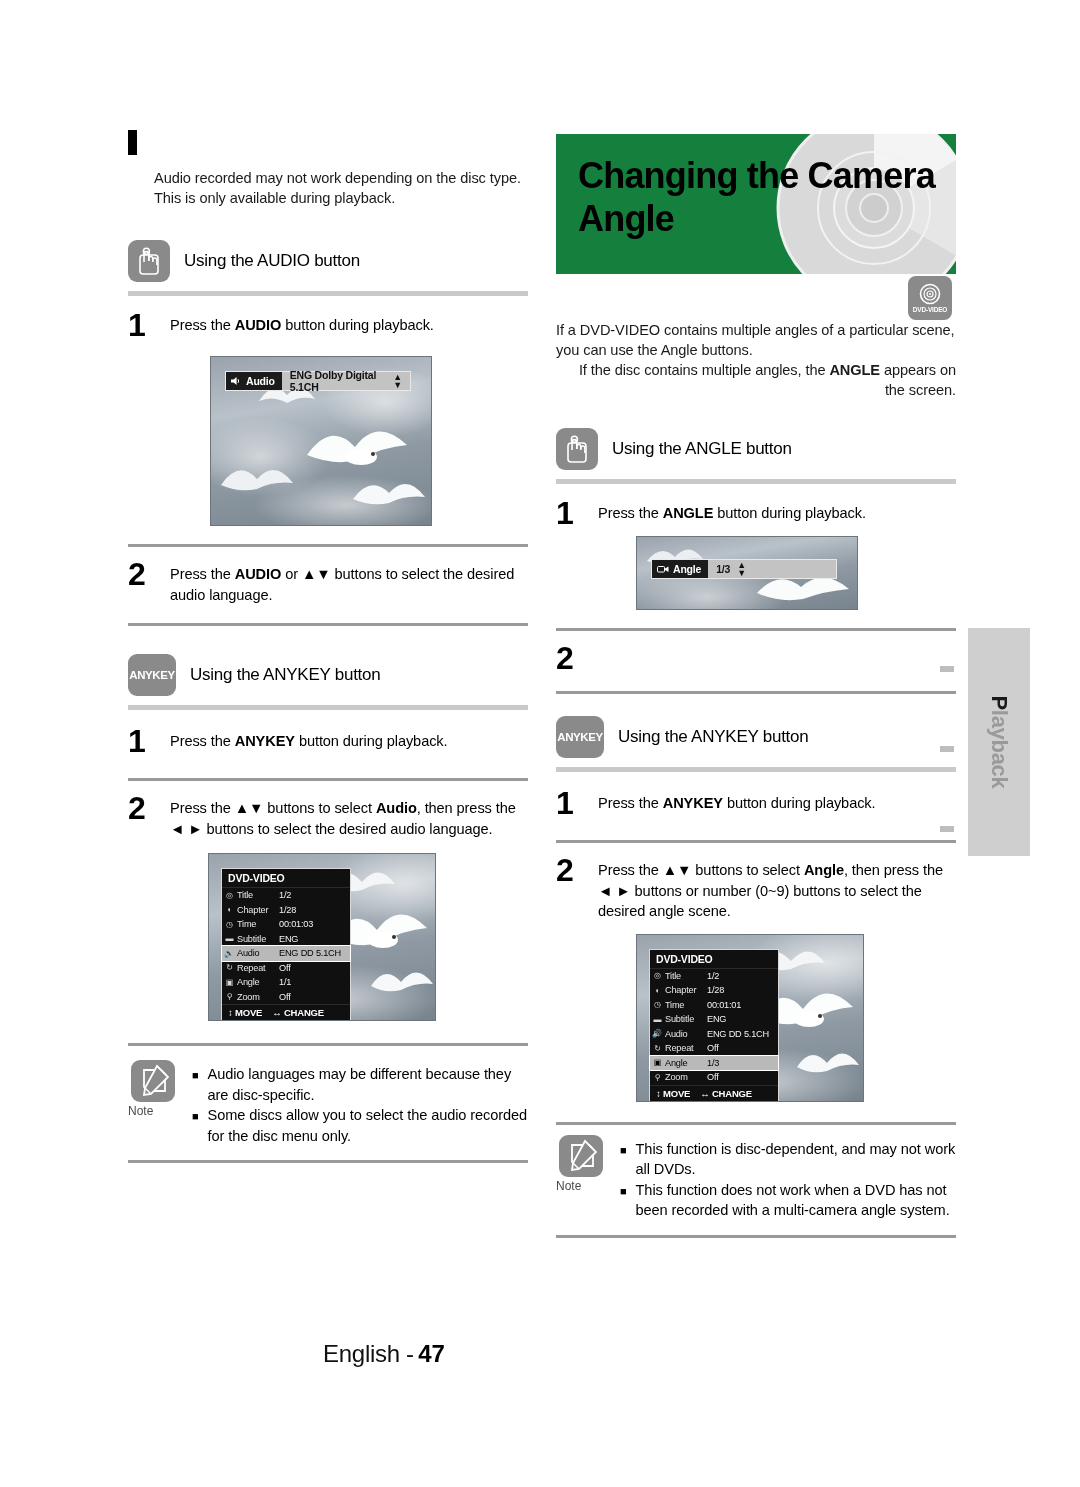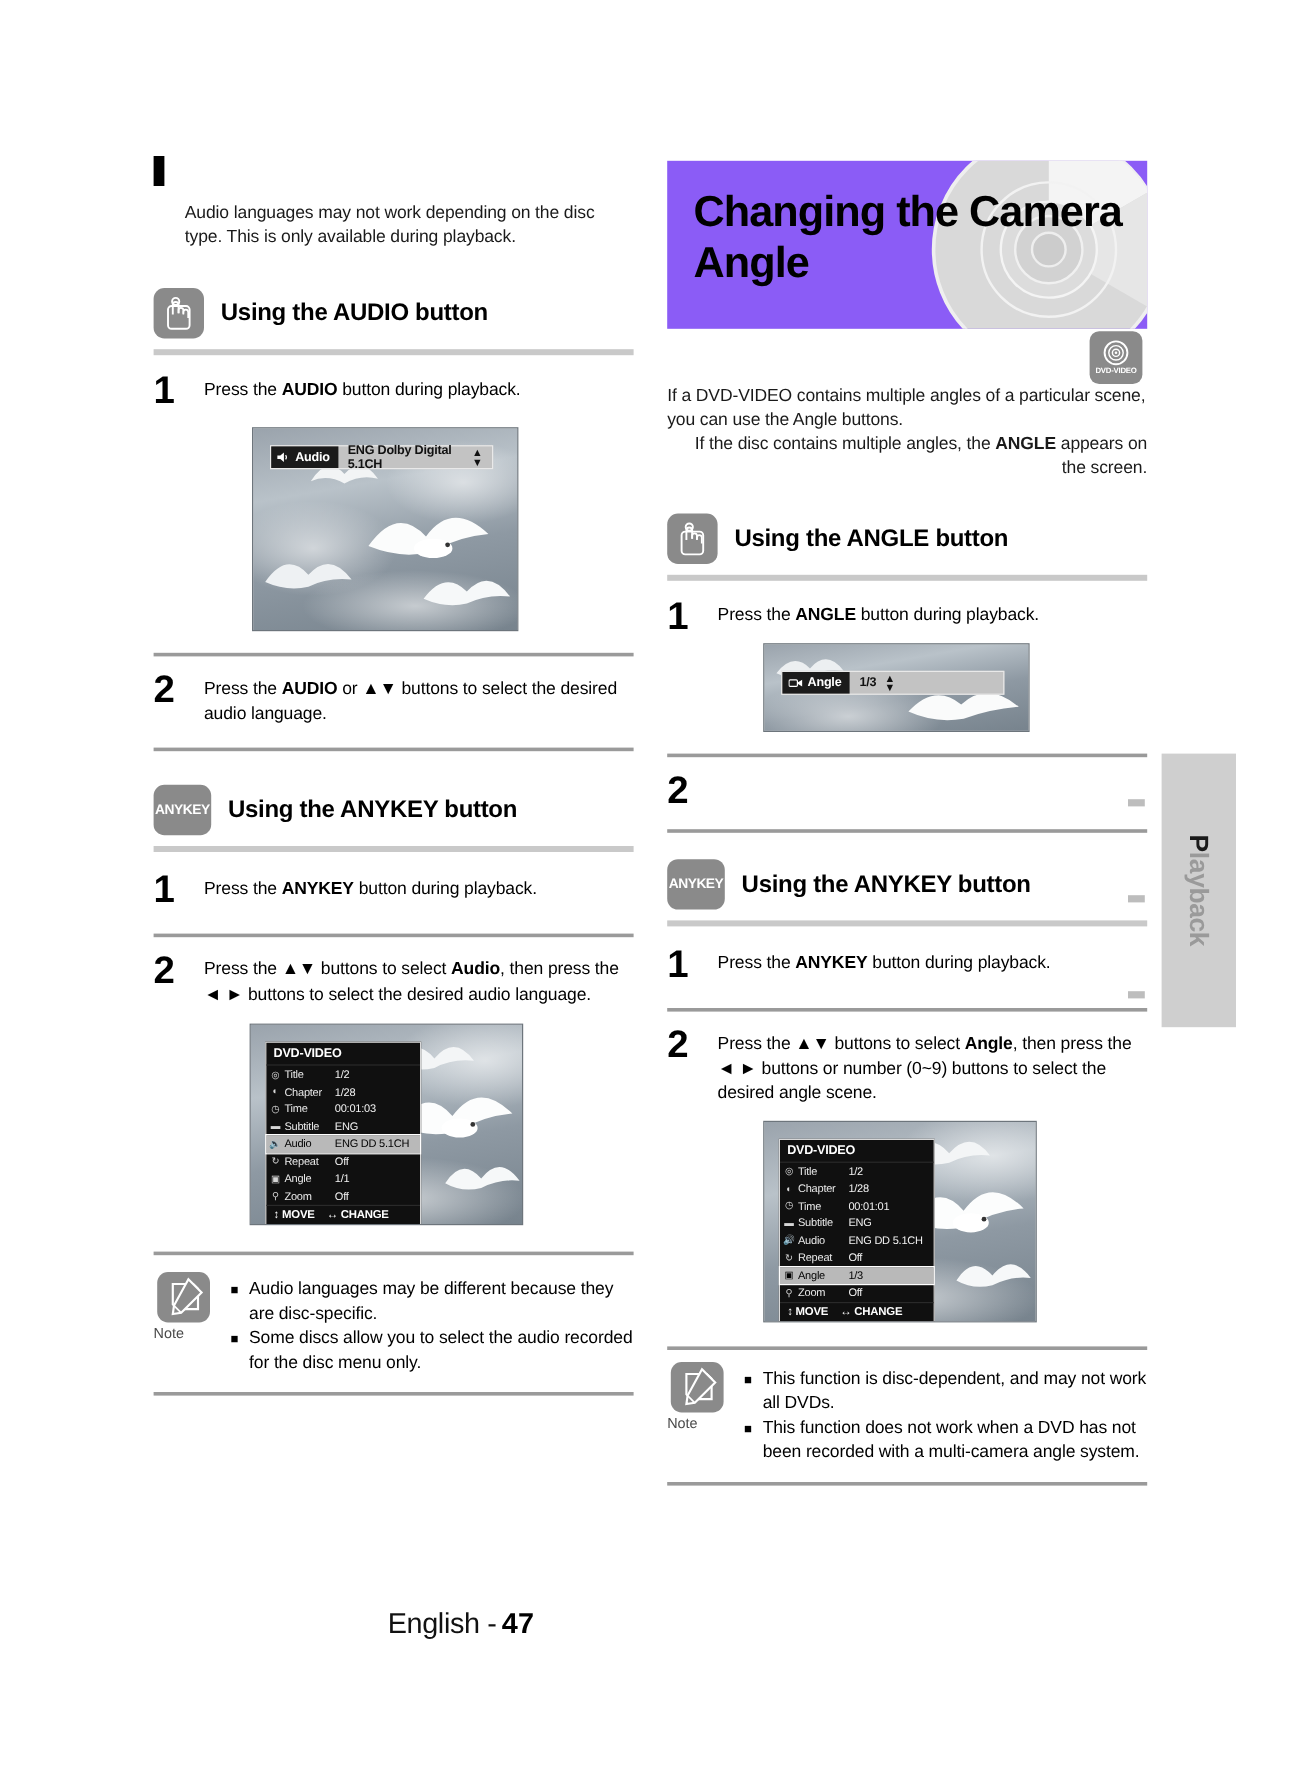--- a/index.html
+++ b/index.html
@@ -23,21 +23,21 @@
   }
   .sec-bar { width: 9px; height: 25px; background: #000; flex: 0 0 9px; margin-top: 2px; }
 
   .intro-para {
     font-size: 14.6px; line-height: 20px; color: #1a1a1a;
     margin: 13px 0 0 26px; letter-spacing: -0.1px;
   }
 
   
   .icon-head { display: flex; align-items: center; gap: 14px; }
-  .icon-head h3 { font-size: 20px; font-weight: bold; letter-spacing: -0.25px; }
+  .icon-head h3 { font-size: 17px; font-weight: normal; letter-spacing: -0.25px; }
 
   .btn-icon {
     width: 42px; height: 42px; border-radius: 9px; background: #8a8a8a;
     position: relative; flex: 0 0 42px;
   }
   .btn-icon .hand {
     position: absolute; left: 9px; top: 6px; width: 24px; height: 30px;
   }
   .anykey-icon {
     width: 48px; height: 42px; border-radius: 9px; background: #8a8a8a;
@@ -118,21 +118,21 @@
     width: 44px; height: 42px; border-radius: 9px; background: #8a8a8a;
     position: relative; margin: 0 auto;
   }
   .note-label { font-size: 12px; color: #4a4a4a; margin-top: 2px; }
   .note-list { padding-top: 4px; }
   .note-item { display: flex; gap: 9px; font-size: 14.6px; line-height: 20.5px; letter-spacing: -0.1px; }
   .note-bullet { font-size: 11px; line-height: 22px; }
 
   
   .chapter-head {
-    position: relative; height: 140px; background: #8b5cf6; overflow: hidden;
+    position: relative; height: 140px; background: #15803d; overflow: hidden;
   }
   .chapter-head h1 {
     position: relative; z-index: 2;
     font-size: 36px; font-weight: bold; line-height: 43px;
     padding: 20px 0 0 22px; letter-spacing: -0.8px;
   }
   .disc-art { position: absolute; right: -18px; top: -26px; width: 200px; height: 200px; z-index: 1; }
 
   .dvd-badge {
     position: absolute; width: 44px; height: 44px; border-radius: 8px; background: #8a8a8a;
@@ -168,21 +168,21 @@
 <div class="page">
 
   <div class="col col-left">
 
     <div style="height:128px"></div>
 
     <div class="sec-title">
       <div class="sec-bar"></div>
     </div>
 
-    <div class="intro-para">Audio languages may not work depending on the disc type. This is only available during playback.</div>
+    <div class="intro-para">Audio recorded may not work depending on the disc type. This is only available during playback.</div>
 
     <div style="height:32px"></div>
     <div class="icon-head">
       <div class="btn-icon">
         <svg class="hand" viewBox="0 0 24 30">
           <rect x="3" y="9" width="18" height="19" rx="3" fill="none" stroke="#fff" stroke-width="1.6"></rect>
           <path d="M7 16 v-8 a2.4 2.4 0 0 1 4.8 0 v7" fill="none" stroke="#fff" stroke-width="1.6"></path>
           <circle cx="9.4" cy="5.2" r="3" fill="none" stroke="#fff" stroke-width="1.6"></circle>
           <path d="M11.8 15 v-2.5 a2 2 0 0 1 4 0 v3" fill="none" stroke="#fff" stroke-width="1.4"></path>
           <path d="M15.8 16 v-2 a2 2 0 0 1 4 0 v5" fill="none" stroke="#fff" stroke-width="1.4"></path>

